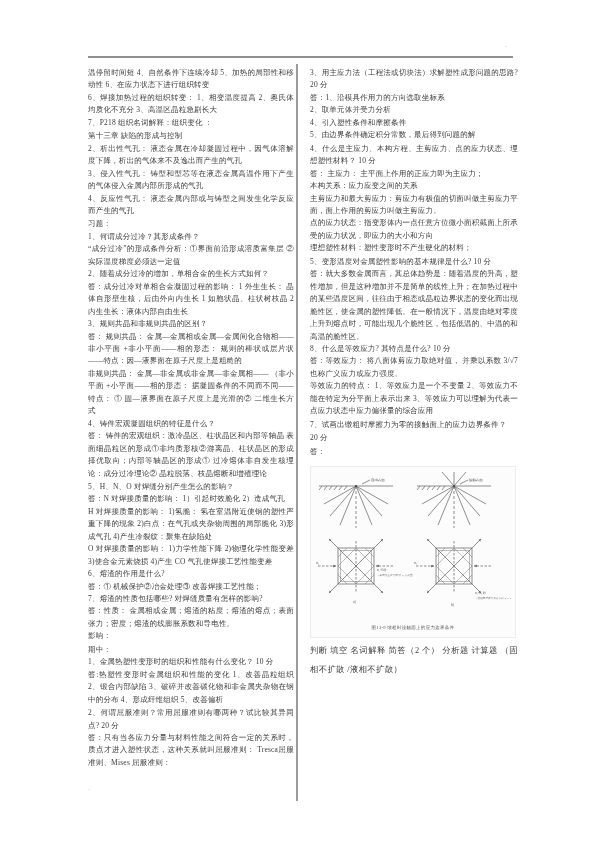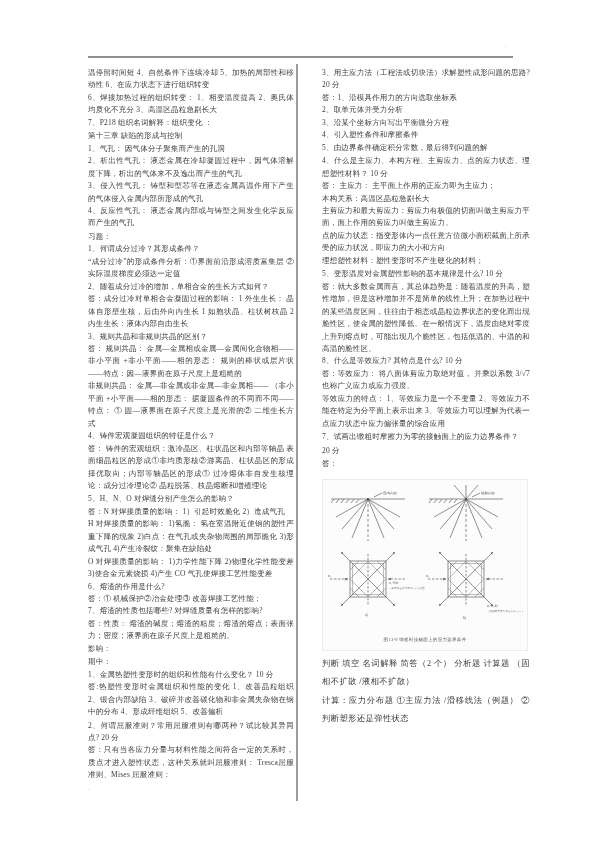--- a/index.html
+++ b/index.html
@@ -8,21 +8,21 @@
     font-family:"Liberation Serif","DejaVu Serif",serif;
     -webkit-font-smoothing:antialiased;
   }
   .page{position:absolute;inset:0;}
   .top-rule{position:absolute;left:88px;top:56px;width:425px;height:2px;background:#8f8f8f;}
   .top-right-mark{position:absolute;left:505px;top:44px;font-size:6px;color:#9a9a9a;}
   .bottom-left-mark{position:absolute;left:88px;top:787px;font-size:6px;color:#9a9a9a;}
   .col-divider{position:absolute;left:296px;top:64px;width:1.5px;height:737px;background:#9b9b9b;}
   .col{position:absolute;top:67px;}
   .col-left{left:88px;width:206px;}
-  .col-right{left:322px;width:208px;}
+  .col-right{left:310px;width:208px;}
   .para{
     margin:0;font-size:7.5px;line-height:12.45px;color:#3c3c3c;
     text-align:justify;letter-spacing:0.2px;word-break:break-all;
   }
   .para.gap{margin-top:1px;}
   .figure{
     margin-top:8px;width:206px;height:172px;position:relative;
     background:#fcfcfc;border:1px solid #ececec;box-sizing:border-box;
     display:flex;flex-wrap:wrap;justify-content:center;align-items:flex-start;padding-top:3px;
   }
@@ -41,61 +41,59 @@
 
   <div class="top-rule"></div>
   <span class="top-right-mark">·</span>
   <div class="col-divider"></div>
 
   <div class="col col-left">
       <p class="para">温停留时间短  4、自然条件下连续冷却  5、加热的局部性和移动性 6、在应力状态下进行组织转变</p>
       <p class="para">6、焊接加热过程的组织转变：  1、相变温度提高  2、奥氏体均质化不充分  3、高温区晶粒急剧长大</p>
       <p class="para">7、P218 组织名词解释：组织变化  ：</p>
       <p class="para gap">第十三章  缺陷的形成与控制</p>
-      <p class="para">1、气孔：  因气体分子聚集而产生的孔洞</p>
       <p class="para">2、析出性气孔：  液态金属在冷却凝固过程中，因气体溶解度下降，析出的气体来不及逸出而产生的气孔</p>
       <p class="para">3、侵入性气孔：  铸型和型芯等在液态金属高温作用下产生的气体侵入金属内部所形成的气孔</p>
       <p class="para">4、反应性气孔：  液态金属内部或与铸型之间发生化学反应而产生的气孔</p>
       <p class="para gap">习题：</p>
       <p class="para">1、何谓成分过冷？其形成条件？</p>
       <p class="para">“成分过冷”的形成条件分析：①界面前沿形成溶质富集层 ②实际温度梯度必须达一定值</p>
       <p class="para">2、随着成分过冷的增加，单相合金的生长方式如何？</p>
       <p class="para">答：成分过冷对单相合金凝固过程的影响：  1 外生生长：  晶体自形壁生核，后由外向内生长  1 如胞状晶、柱状树枝晶  2 内生生长：液体内部自由生长</p>
       <p class="para">3、规则共晶和非规则共晶的区别？</p>
       <p class="para">答：  规则共晶：  金属—金属相或金属—金属间化合物相——非小平面 +非小平面——相的形态：  规则的棒状或层片状——特点：因—液界面在原子尺度上是粗糙的</p>
       <p class="para">非规则共晶：  金属—非金属或非金属—非金属相——  （非小平面 +小平面——相的形态：  据凝固条件的不同而不同——特点：  ①  固—液界面在原子尺度上是光滑的②  二维生长方式</p>
       <p class="para">4、铸件宏观凝固组织的特征是什么？</p>
       <p class="para">答：  铸件的宏观组织：激冷晶区、柱状晶区和内部等轴晶 表面细晶粒区的形成①非均质形核②游离晶、柱状晶区的形成  择优取向；内部等轴晶区的形成①   过冷熔体非自发生核理论：成分过冷理论②   晶粒脱落、枝晶熔断和增殖理论</p>
       <p class="para gap">5、H、N、O 对焊缝分别产生怎么的影响？</p>
       <p class="para">答：N  对焊接质量的影响：  1）引起时效脆化 2）造成气孔</p>
       <p class="para">H 对焊接质量的影响：  1)氢脆：  氢在室温附近使钢的塑性严重下降的现象 2)白点：在气孔或夹杂物周围的局部脆化   3)形成气孔 4)产生冷裂纹：聚集在缺陷处</p>
       <p class="para">O 对焊接质量的影响：  1)力学性能下降  2)物理化学性能变差 3)使合金元素烧损  4)产生 CO 气孔使焊接工艺性能变差</p>
       <p class="para">6、熔渣的作用是什么?</p>
       <p class="para">答：①  机械保护②冶金处理③   改善焊接工艺性能；</p>
       <p class="para">7、熔渣的性质包括哪些? 对焊缝质量有怎样的影响?</p>
-      <p class="para">答：性质：  熔渣的碱度；熔渣的粘度；熔渣的熔点；表面张力；密度；液界面在原子尺度上是粗糙的。</p>
+      <p class="para">答：性质：  金属相或金属；熔渣的粘度；熔渣的熔点；表面张力；密度；熔渣的线膨胀系数和导电性。</p>
       <p class="para">影响：</p>
       <p class="para gap">期中：</p>
       <p class="para">1、金属热塑性变形时的组织和性能有什么变化？     10 分</p>
       <p class="para">答:热塑性变形时金属组织和性能的变化    1、改善晶粒组织  2、锻合内部缺陷  3、破碎并改善碳化物和非金属夹杂物在钢中的分布 4、形成纤维组织  5、改善偏析</p>
       <p class="para gap">2、何谓屈服准则？常用屈服准则有哪两种？试比较其异同点? 20 分</p>
       <p class="para">答：只有当各应力分量与材料性能之间符合一定的关系时，质点才进入塑性状态，这种关系就叫屈服准则：     Tresca屈服准则、Mises 屈服准则：</p>
     </div>
 
   <div class="col col-right">
     <div>
         <p class="para">3、用主应力法（工程法或切块法）求解塑性成形问题的思路?  20 分</p>
         <p class="para">答：1、沿模具作用力的方向选取坐标系</p>
         <p class="para">2、取单元体并受力分析</p>
-        <p class="para">3、沿某个坐标方向写出平衡微分方程</p>
         <p class="para">4、引入塑性条件和摩擦条件</p>
         <p class="para">5、由边界条件确定积分常数，最后得到问题的解</p>
         <p class="para gap">4、什么是主应力、本构方程、主剪应力、点的应力状态、理想塑性材料？   10 分</p>
         <p class="para">答：  主应力：  主平面上作用的正应力即为主应力；</p>
-        <p class="para">本构关系：高温区晶粒急剧长大</p>
+        <p class="para">本构关系：应力应变之间的关系</p>
         <p class="para">主剪应力和最大剪应力：剪应力有极值的切面叫做主剪应力平面，面上作用的剪应力叫做主剪应力。</p>
         <p class="para">点的应力状态：指变形体内一点任意方位微小面积截面上所承受的应力状况，即应力的大小和方向</p>
         <p class="para">理想塑性材料：塑性变形时不产生硬化的材料；</p>
         <p class="para gap">5、变形温度对金属塑性影响的基本规律是什么?      10 分</p>
         <p class="para">答：就大多数金属而言，其总体趋势是：随着温度的升高，塑性增加，但是这种增加并不是简单的线性上升；在加热过程中的某些温度区间，往往由于相态或晶粒边界状态的变化而出现脆性区，使金属的塑性降低。在一般情况下，温度由绝对零度上升到熔点时，可能出现几个脆性区，包括低温的、中温的和高温的脆性区。</p>
         <p class="para">8、什么是等效应力? 其特点是什么?      10 分</p>
         <p class="para">答：等效应力：  将八面体剪应力取绝对值，   并乘以系数 3/√7 也称广义应力或应力强度。</p>
         <p class="para">等效应力的特点：   1、等效应力是一个不变量   2、等效应力不能在特定为分平面上表示出来   3、等效应力可以理解为代表一点应力状态中应力偏张量的综合应用</p>
         <p class="para gap">7、试画出镦粗时摩擦力为零的接触面上的应力边界条件？</p>
         <p class="para gap">20 分</p>
@@ -173,19 +171,18 @@
           <text x="62" y="124" font-size="3" fill="#555" stroke="none">σ₁=σ₃ 时</text>
           <text x="62" y="129" font-size="2.6" fill="#777" stroke="none">（接触面摩擦力为零方向 σ₁/2=k 边界条件）</text>
           <text x="38" y="136" font-size="3.6" fill="#555" stroke="none">b)</text>
         </g>
       </svg>
       <p class="fig-caption">图13-9  镦粗时接触面上的应力边界条件</p>
     </div>
 
     <div class="tail">
         <p class="para">判断   填空   名词解释   简答（2 个）   分析题   计算题 （固相不扩散  /液相不扩散）</p>
-        <p class="para">计算：应力分布题   ①主应力法  /滑移线法（例题）  ②判断塑形还是弹性状态</p>
       </div>
   </div>
 
   <span class="bottom-left-mark">·</span>
 
 </div>
 
 </body></html>

